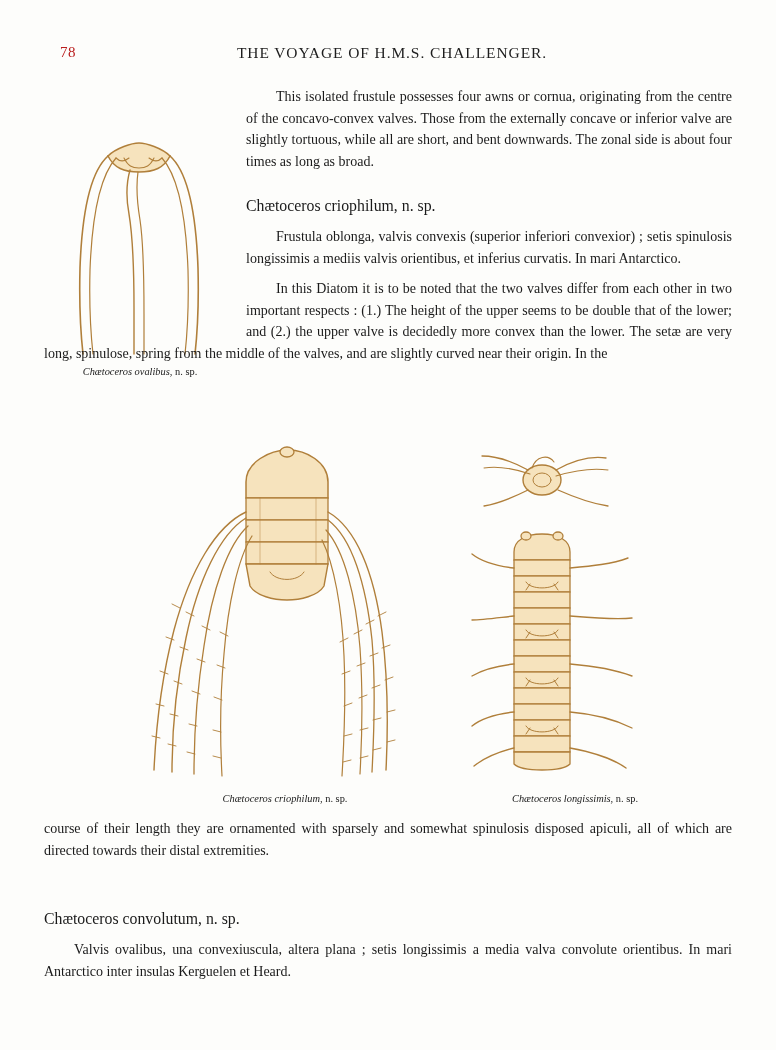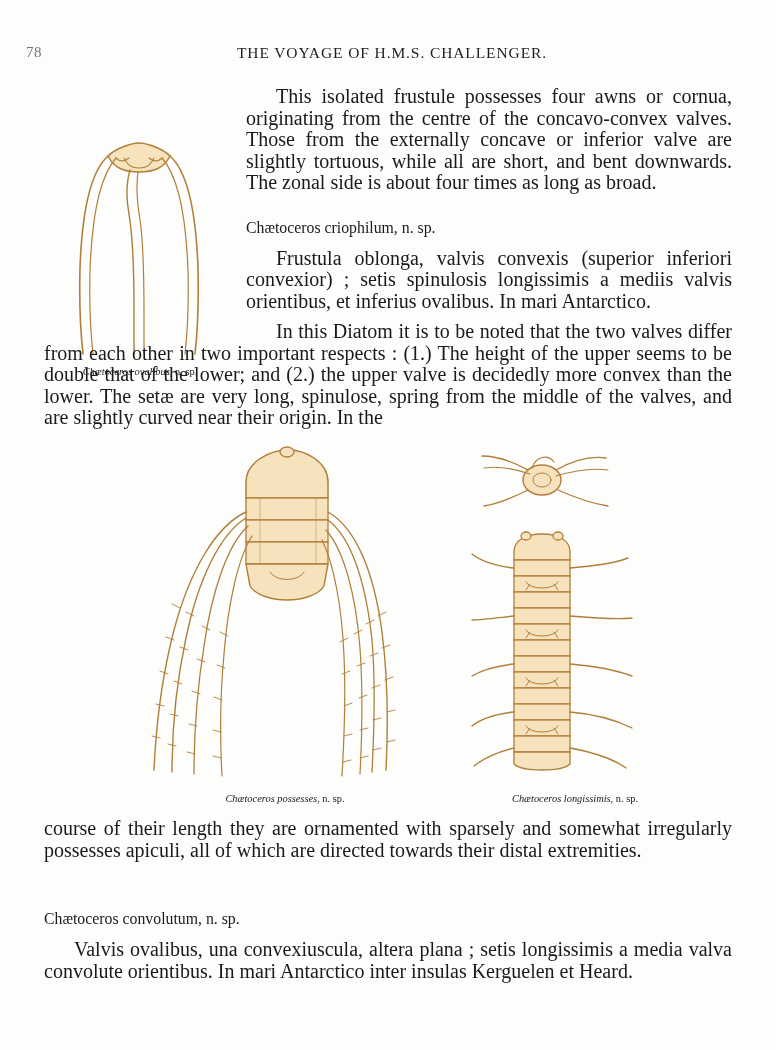--- a/index.html
+++ b/index.html
@@ -15,45 +15,45 @@
     color: #1a1a1a;
     overflow: hidden;
   }
   .page {
     position: absolute;
     inset: 0;
     background: #fdfdfb;
   }
   .page-number {
     position: absolute;
-    left: 26px;
+    left: 60px;
     top: 44px;
     font-size: 15px;
     letter-spacing: 0.5px;
-    color: #737373;
+    color: #b91c1c;
   }
   .running-head {
     position: absolute;
     left: 0;
     right: 0;
     top: 44px;
     text-align: center;
     font-size: 15.5px;
     letter-spacing: 0.9px;
     color: #1d1d1d;
     padding-left: 8px;
   }
   .col {
     position: absolute;
     left: 44px;
     width: 688px;
   }
   p.body {
     margin: 0 0 0 0;
-    font-size: 20px;
+    font-size: 14px;
     line-height: 21.5px;
     text-align: justify;
     text-justify: inter-word;
     color: #1a1a1a;
   }
   p.body.indent { text-indent: 30px; }
   .heading {
     font-size: 15.8px;
     line-height: 22px;
     margin: 0;
@@ -167,21 +167,21 @@
           <path d="M108 196 l-8 -4 M105 228 l-8 -3 M102 260 l-8 -3 M101 292 l-8 -2 M101 318 l-8 -2"></path>
           <path d="M258 176 l8 -4 M262 208 l8 -3 M265 240 l8 -3 M267 272 l8 -2 M267 302 l8 -2"></path>
           <path d="M246 184 l8 -4 M250 216 l8 -3 M252 248 l8 -3 M253 280 l8 -2 M253 310 l8 -2"></path>
           <path d="M234 194 l8 -4 M237 226 l8 -3 M239 258 l8 -3 M240 290 l8 -2 M240 318 l8 -2"></path>
           <path d="M220 202 l8 -4 M222 234 l8 -3 M224 266 l8 -3 M224 296 l8 -2 M223 322 l8 -2"></path>
         </g>
       </g>
     </svg>
   </div>
   <div class="fig-caption" id="cap-criophilum">
-    <span>Chætoceros possesses</span><span class="roman">, n. sp.</span>
+    <span>Chætoceros criophilum</span><span class="roman">, n. sp.</span>
   </div>
 
   <div class="fig" id="fig-convolutum">
     <svg width="210" height="340" viewBox="0 0 210 340">
       <g stroke="#b07f3a" fill="none" stroke-linecap="round">
 
         <ellipse cx="72" cy="32" rx="19" ry="15" fill="#f6e3bd" stroke-width="1.4"></ellipse>
         <ellipse cx="72" cy="32" rx="9" ry="7" stroke-width="1"></ellipse>
         <path d="M58 22 C40 12 24 8 12 8" stroke-width="1.3"></path>
         <path d="M60 26 C42 20 26 18 14 20" stroke-width="1.1"></path>
@@ -237,28 +237,28 @@
   </div>
 
   <div class="col" id="block-top">
     <div class="wrap-holder">
       <div class="wrap-left-fig"></div>
       <p class="body indent">This isolated frustule possesses four awns or cornua, originating from the centre of the concavo-convex valves.   Those from the externally concave or inferior valve are slightly tortuous, while all are short, and bent downwards.   The zonal side is about four times as long as broad.</p>
       <div class="sp-gap-sm"></div>
       <div class="sp-gap"></div>
       <p class="heading">Chætoceros criophilum, n. sp.</p>
       <div class="sp-gap-sm"></div>
-      <p class="body indent">Frustula oblonga, valvis convexis (superior inferiori convexior) ; setis spinulosis longissimis a mediis valvis orientibus, et inferius ovalibus.   In mari Antarctico.</p>
+      <p class="body indent">Frustula oblonga, valvis convexis (superior inferiori convexior) ; setis spinulosis longissimis a mediis valvis orientibus, et inferius curvatis.   In mari Antarctico.</p>
       <div class="sp-gap-sm"></div>
       <p class="body indent">In this Diatom it is to be noted that the two valves differ from each other in two important respects : (1.) The height of the upper seems to be double that of the lower; and (2.) the upper valve is decidedly more convex than the lower.   The setæ are very long, spinulose, spring from the middle of the valves, and are slightly curved near their origin.   In the</p>
     </div>
   </div>
 
   <div class="col" id="block-mid">
-    <p class="body">course of their length they are ornamented with sparsely and somewhat irregularly possesses apiculi, all of which are directed towards their distal extremities.</p>
+    <p class="body">course of their length they are ornamented with sparsely and somewhat spinulosis disposed apiculi, all of which are directed towards their distal extremities.</p>
     <div class="sp-gap-sm"></div>
   </div>
 
   <div class="col" id="block-bottom">
     <p class="heading">Chætoceros convolutum, n. sp.</p>
     <div class="sp-gap-sm"></div>
     <p class="body indent">Valvis ovalibus, una convexiuscula, altera plana ; setis longissimis a media valva convolute orientibus.   In mari Antarctico inter insulas Kerguelen et Heard.</p>
   </div>
 
 </div>

